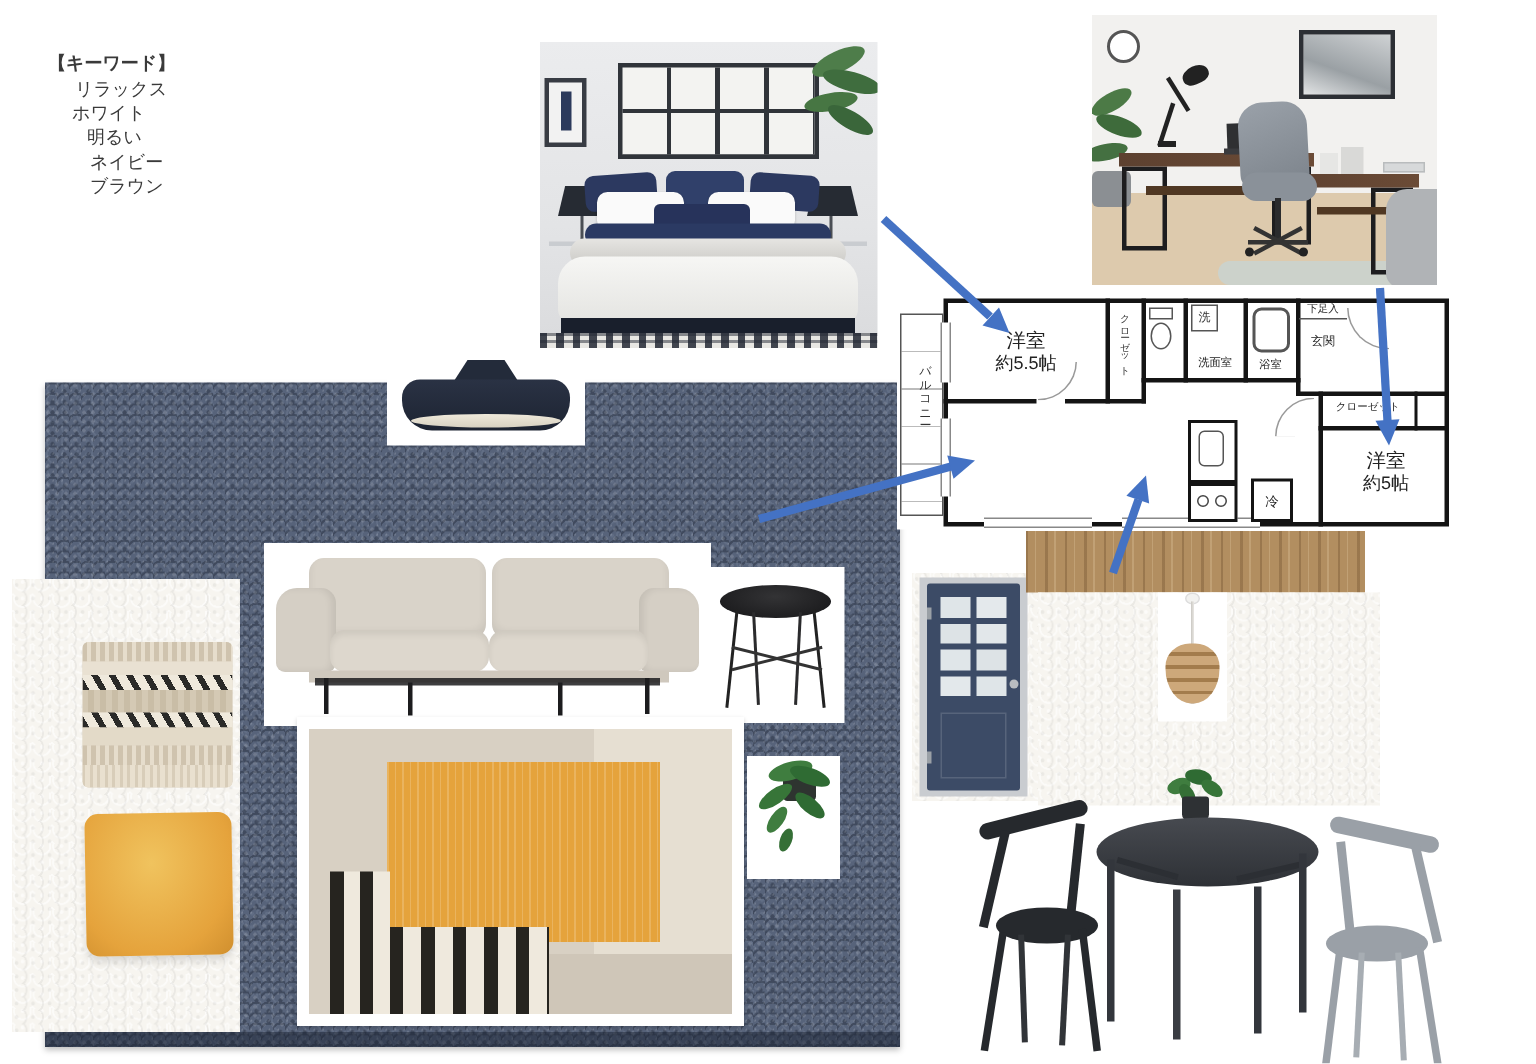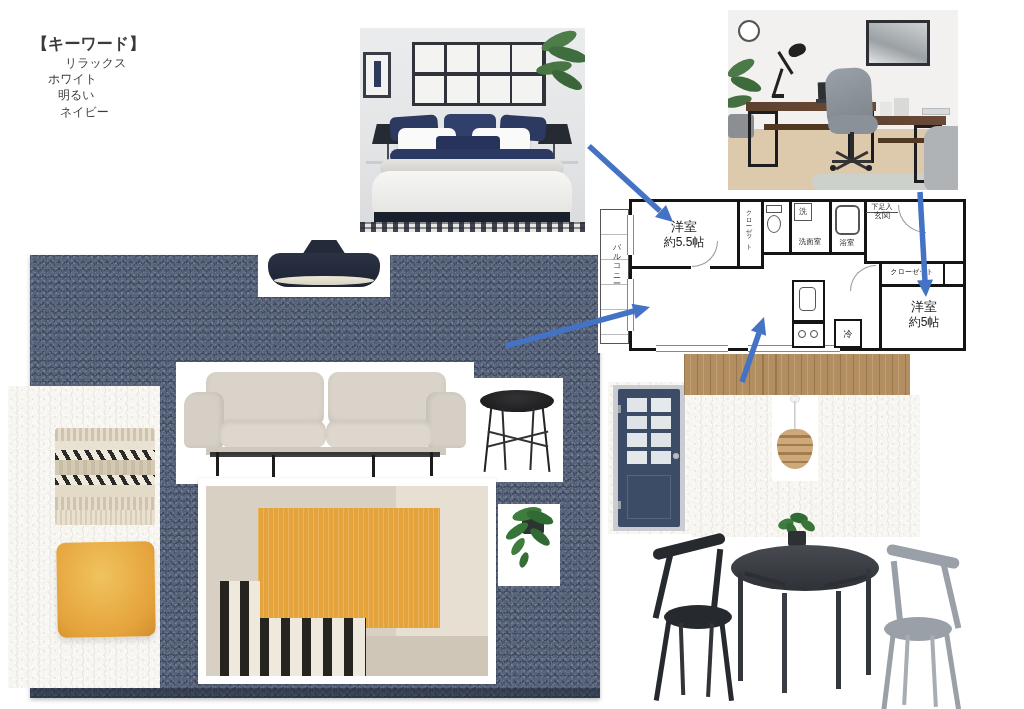--- a/index.html
+++ b/index.html
@@ -17,41 +17,42 @@
   .plaster{background-color:var(--plaster,#f7f5f0);
     background-image:
       repeating-radial-gradient(circle at 3px 4px, rgba(0,0,0,0.05) 0 1px, transparent 1.5px 6px),
       repeating-radial-gradient(circle at 7px 2px, rgba(255,255,255,0.6) 0 1px, transparent 1.5px 5px);
     background-size:11px 9px,13px 11px;}
   .wood-tex{background-color:var(--wood,#b28e60);
     background-image:repeating-linear-gradient(90deg, rgba(90,60,30,0.28) 0 1.5px, transparent 1.5px 6px,
       rgba(255,235,200,0.20) 6px 7px, transparent 7px 13px);}
   
   .c-title{font-size:20px;font-weight:bold;line-height:1.5;color:#3a3a3a;letter-spacing:1px;}
-  .c-head{font-size:16px;font-weight:bold;color:#3a3a3a;}
+  .c-head{font-size:12px;font-weight:bold;color:#3a3a3a;}
   .c-item{font-size:12px;color:#3a3a3a;line-height:1.35;}
   
   .fp{background:#fff;}
   .wall{background:#141414;}
   .fp-label{color:#222;text-align:center;line-height:1.25;}
   .fp-vtext{writing-mode:vertical-rl;text-orientation:upright;color:#333;letter-spacing:1px;}
   .thinbox{border:1.5px solid #555;background:#fff;}
   .arc{border:1.2px solid #999;background:transparent;}
 </style>
 </head>
 <body>
 
 <div class="board">
 
   <div class="abs" style="left:32px;top:22px;width:330px;">
     <div class="c-head" style="margin-top:12px;">【キーワード】</div>
-    <div class="c-item" style="margin-left:33px;">リラックス</div>
+    <div class="c-item" style="margin-left:18px;">リラックス</div>
     <div class="c-item" style="margin-left:16px;">ホワイト</div>
     <div class="c-item" style="margin-left:26px;">明るい</div>
     <div class="c-item" style="margin-left:28px;">ネイビー</div>
+    <div class="c-item" style="margin-left:28px;">ブラウン</div>
   </div>
 
   <div class="abs carpet-tex" style="left:30px;top:255px;width:570px;height:443px;box-shadow:0 2px 4px rgba(0,0,0,.25);">
     <div class="abs" style="left:0;bottom:0;width:100%;height:10px;background:rgba(24,32,48,.5);"></div>
   </div>
 
   <div class="abs" style="left:360px;top:28px;width:225px;height:204px;background:linear-gradient(180deg,#ebecee,#e3e4e6 60%,#dadbdd);overflow:hidden;">
     <div class="abs" style="left:3px;top:24px;width:28px;height:46px;border:3px solid #383c44;background:#f2f2f2;">
       <div class="abs" style="left:8px;top:6px;width:7px;height:26px;background:#2c3a5c;"></div>
     </div>
@@ -164,21 +165,21 @@
     <div class="abs" style="left:236px;top:122px;width:28px;height:29px;border:2px solid #141414;background:#fff;font-size:9px;text-align:center;line-height:26px;color:#222;">冷</div>
 
     <div class="abs fp-label" style="left:46px;top:22px;width:80px;">
       <div style="font-size:13px;">洋室</div>
       <div style="font-size:12px;">約5.5帖</div>
     </div>
     <div class="abs fp-vtext" style="left:146px;top:8px;height:60px;font-size:6.5px;">クローゼット</div>
     <div class="abs fp-label" style="left:191px;top:40px;width:42px;font-size:7.5px;">洗面室</div>
     <div class="abs fp-label" style="left:234px;top:41px;width:30px;font-size:7.5px;">浴室</div>
     <div class="abs fp-label" style="left:268px;top:6px;width:32px;font-size:7px;border-bottom:1px solid #555;">下足入</div>
-    <div class="abs fp-label" style="left:270px;top:14px;width:28px;font-size:8px;text-align:center;">玄関</div>
+    <div class="abs fp-label" style="left:270px;top:26px;width:28px;font-size:8px;text-align:center;">玄関</div>
     <div class="abs fp-label" style="left:286px;top:71px;width:56px;font-size:7px;">クローゼット</div>
     <div class="abs fp-label" style="left:288px;top:102px;width:76px;">
       <div style="font-size:13px;">洋室</div>
       <div style="font-size:12px;">約5帖</div>
     </div>
   </div>
 
   <div class="abs ph" style="left:258px;top:236px;width:132px;height:61px;">
     <div class="abs" style="left:44px;top:4px;width:44px;height:15px;background:var(--navy-dark,#232b3a);clip-path:polygon(22% 100%,78% 100%,100% 0,0 0);transform:scaleY(-1);"></div>
     <div class="abs" style="left:10px;top:17px;width:112px;height:34px;background:linear-gradient(180deg,#2a3244,#1d2432);border-radius:12px 12px 20px 20px;">

